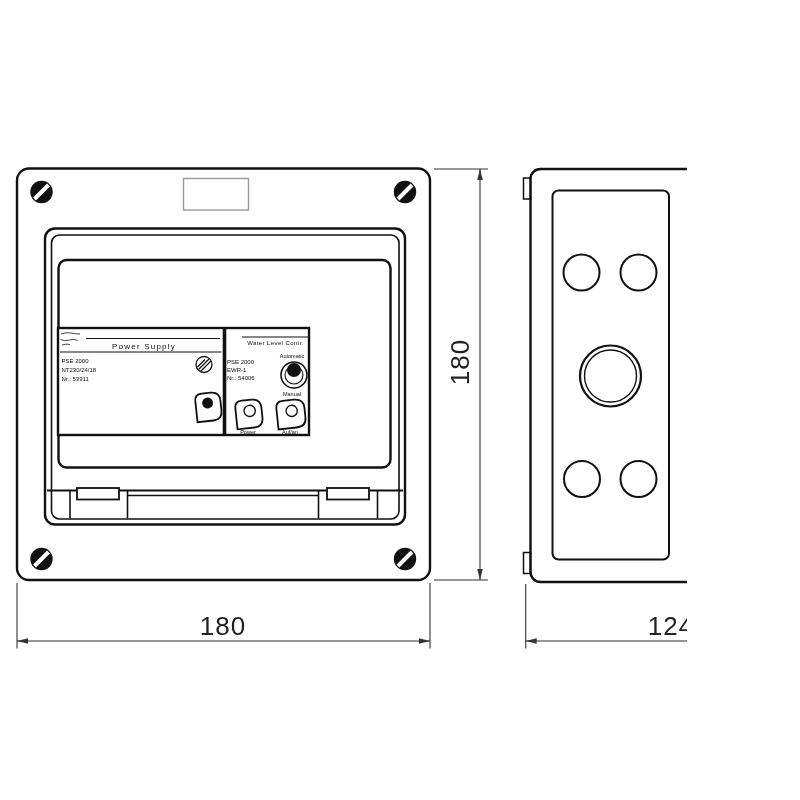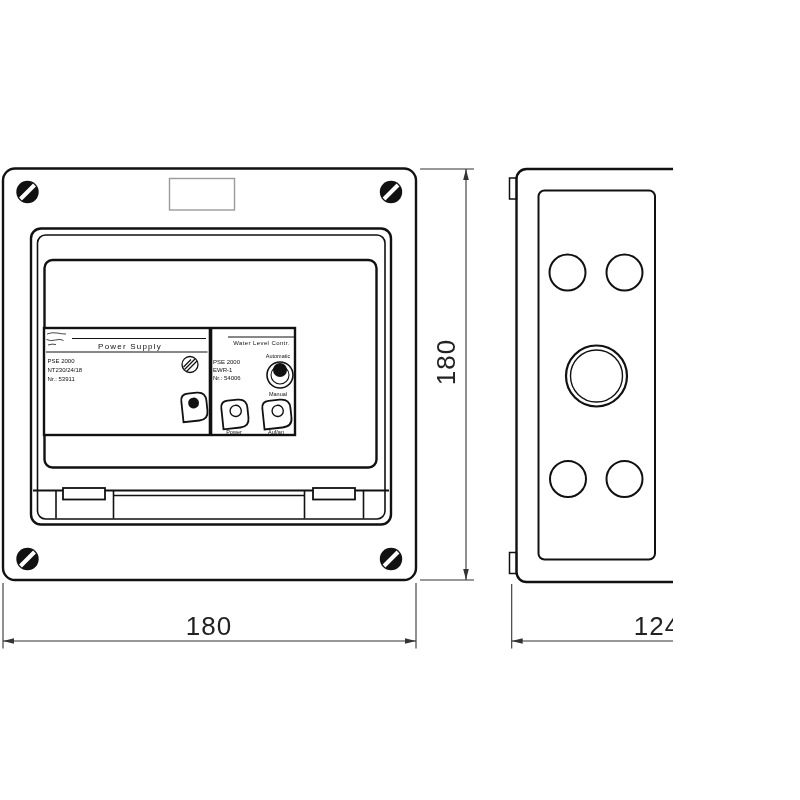--- a/index.html
+++ b/index.html
@@ -1,16 +1,16 @@
 <!DOCTYPE html>
 <html><head>
 <meta charset="utf-8">
 <style>
   html,body{margin:0;padding:0;background:#fff;}
-  .page{width:673px;height:800px;background:#fff;position:relative;overflow:hidden;}
+  .page{width:673px;height:800px;background:#fff;position:relative;overflow:hidden;margin-left:14px;}
   svg{display:block;font-family:"Liberation Sans",sans-serif;}
   text{fill:#111;}
   .dim-text{font-size:26px;fill:#222;letter-spacing:1px;}
   .plate-title{font-size:8px;letter-spacing:1.2px;}
   .plate-title-sm{font-size:6px;letter-spacing:0.4px;}
   .plate-line{font-size:6px;}
   .tiny-label{font-size:5.5px;}
 </style>
 </head>
 <body>

